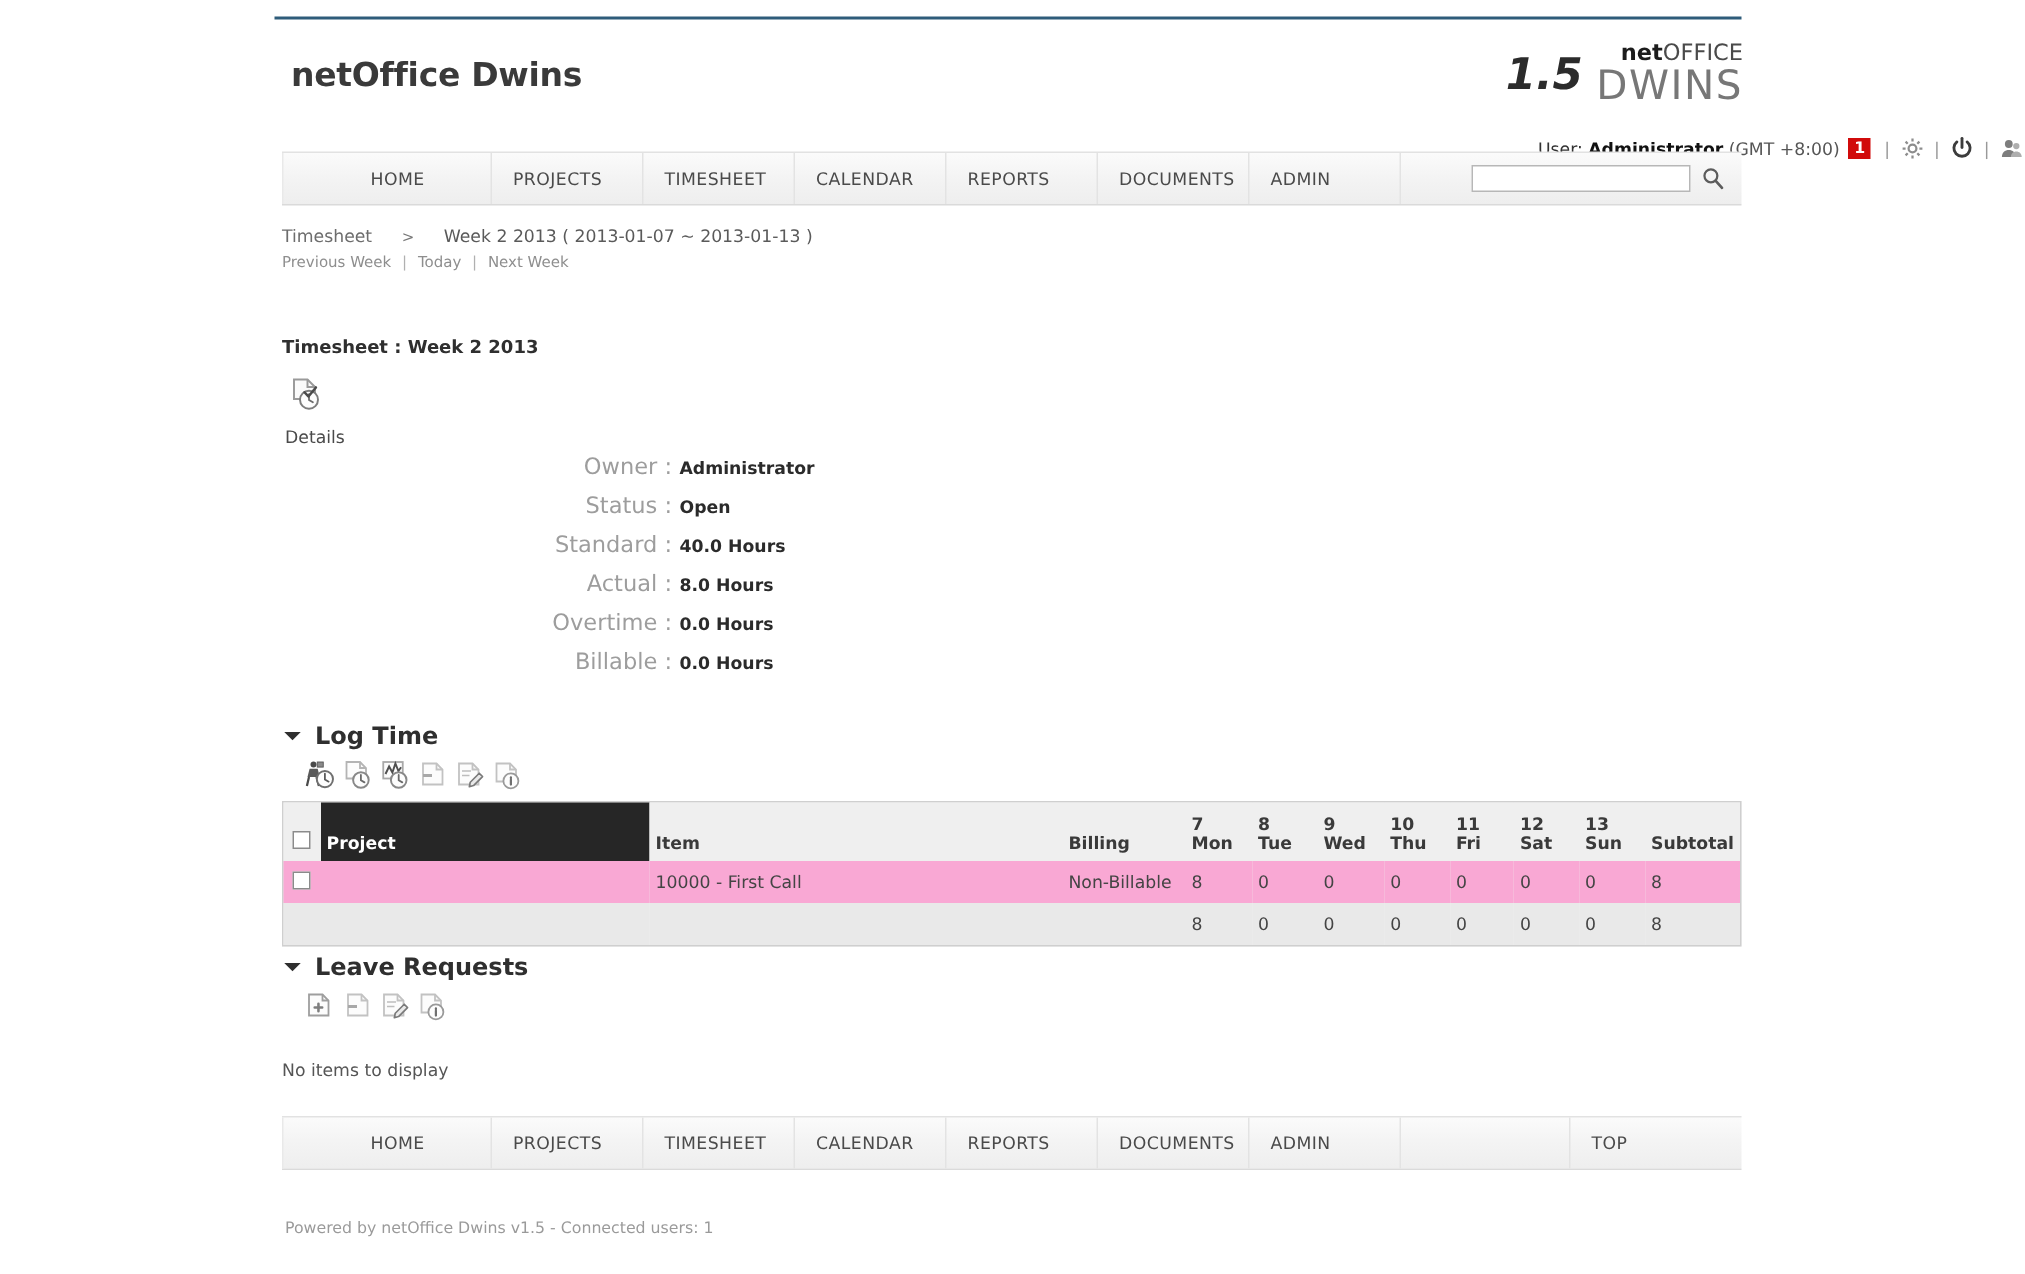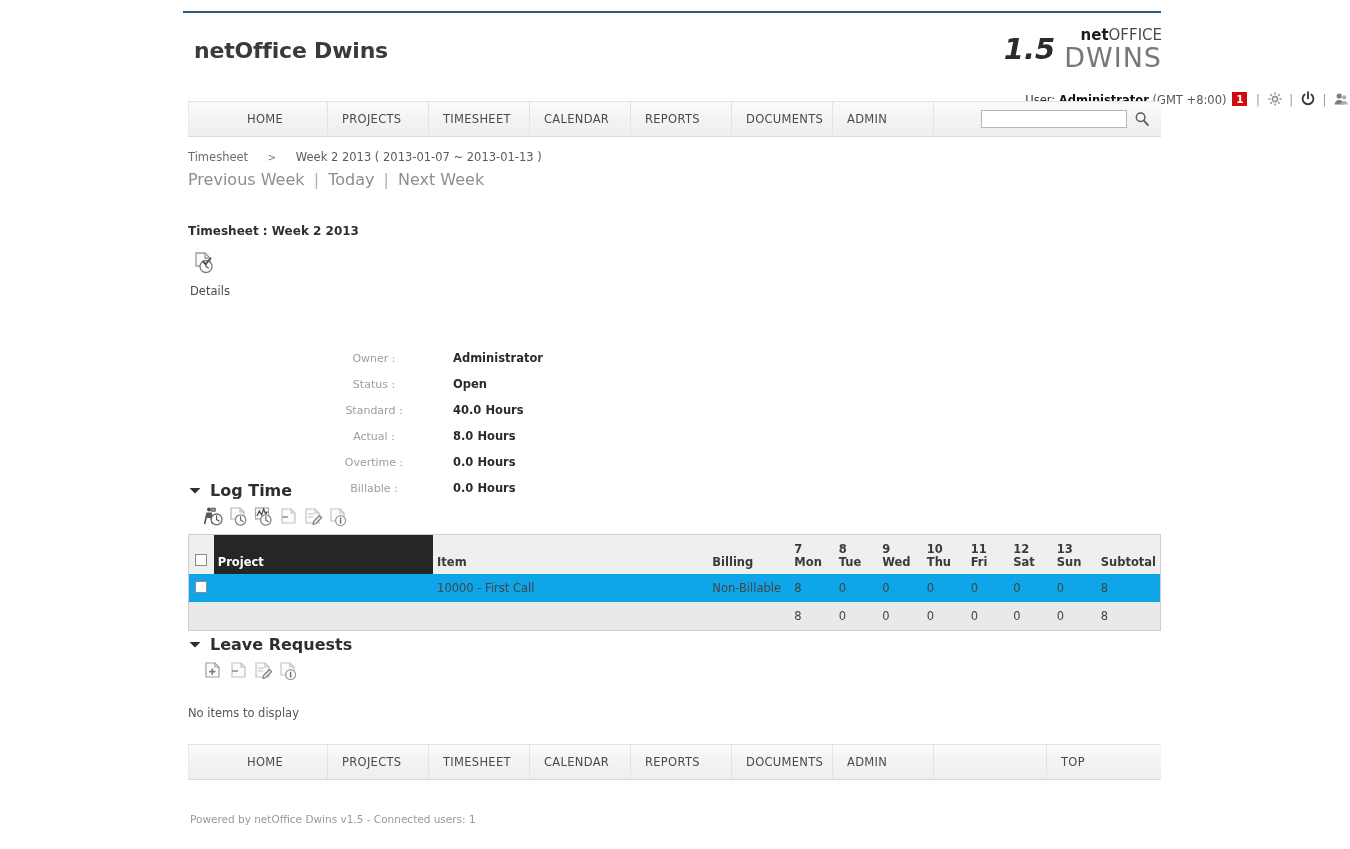--- a/index.html
+++ b/index.html
@@ -172,21 +172,21 @@
     font-size: 11.5px;
     color: #6d6d6d;
   }
   .breadcrumb .crumb-link { color: #6d6d6d; }
   .breadcrumb .crumb-arrow { margin: 0 16px 0 16px; color: #777; font-size: 10px; }
   .breadcrumb .crumb-current { color: #5a5a5a; }
   .weeknav {
     position: absolute;
     left: 188px;
     top: 170px;
-    font-size: 16px;
+    font-size: 10px;
     color: #8e8e8e;
   }
   .weeknav .wn-sep { color: #b0b0b0; margin: 0 4px; }
   
   .page-title {
     position: absolute;
     left: 188px;
     top: 224px;
     font-size: 12px;
     font-weight: bold;
@@ -213,25 +213,24 @@
     width: 420px;
   }
   .detail-row {
     height: 26px;
     line-height: 26px;
     white-space: nowrap;
   }
   .detail-label {
     display: inline-block;
     width: 148px;
-    text-align: center;
+    text-align: right;
     color: #9d9d9d;
-    font-size: 11px;
+    font-size: 15px;
     padding-right: 5px;
-    margin-top: 48px;
   }
   .detail-value {
     display: inline-block;
     color: #2b2b2b;
     font-size: 11.5px;
     font-weight: bold;
   }
   
   .section {
     position: absolute;
@@ -297,21 +296,21 @@
     padding-left: 6px;
     padding-right: 0;
     background: #efefef;
   }
   table.grid td {
     color: #444444;
     padding: 3px 4px;
     height: 22px;
     background: #efefef;
   }
-  table.grid tr.data-row td { background: #0ea5e9; }
+  table.grid tr.data-row td { background: #f9a8d4; }
   table.grid tr.total-row td { background: #e9e9e9; }
   table.grid .daycol { width: 38px; }
   table.grid .dayhead { white-space: pre-line; line-height: 13px; }
   .cbx {
     width: 12px;
     height: 12px;
     border: 1px solid #8b8b8b;
     background: #ffffff;
     display: inline-block;
     box-sizing: border-box;

